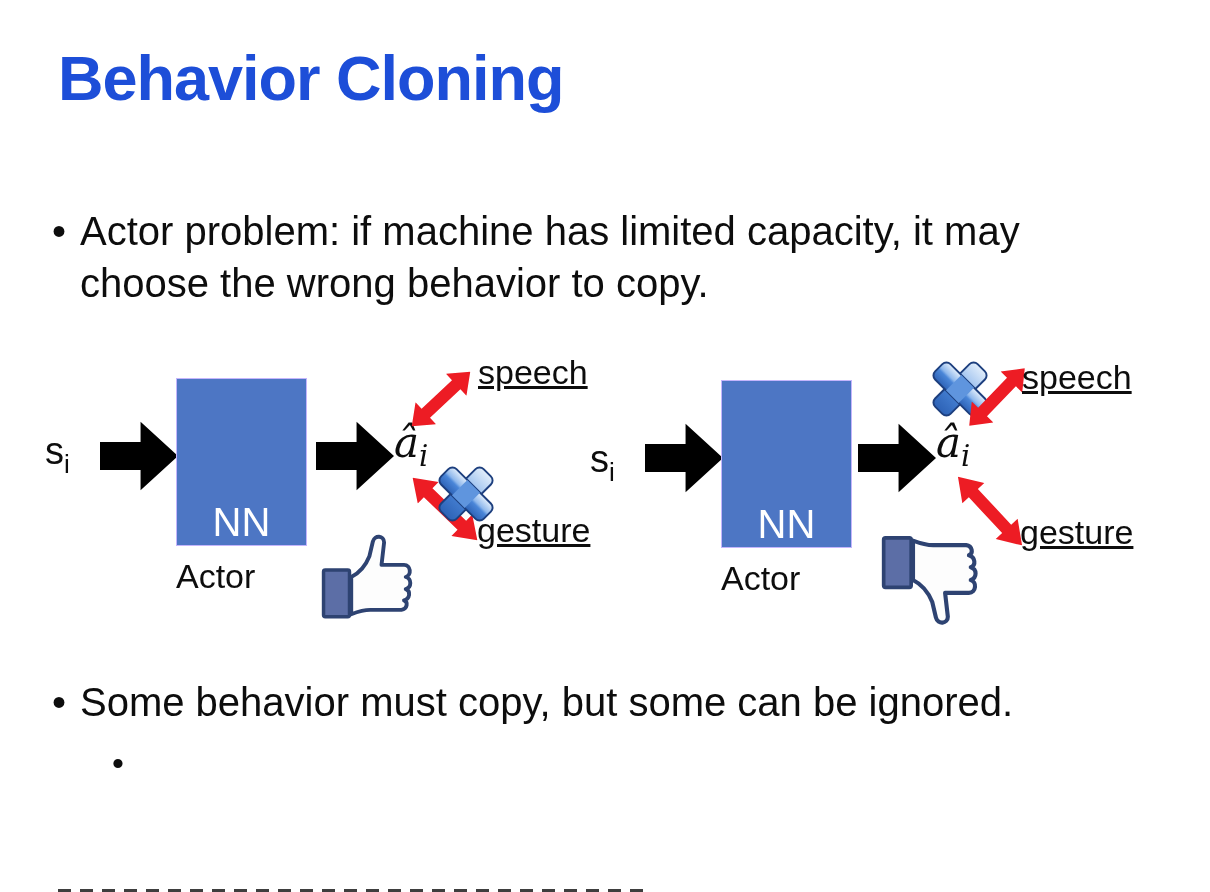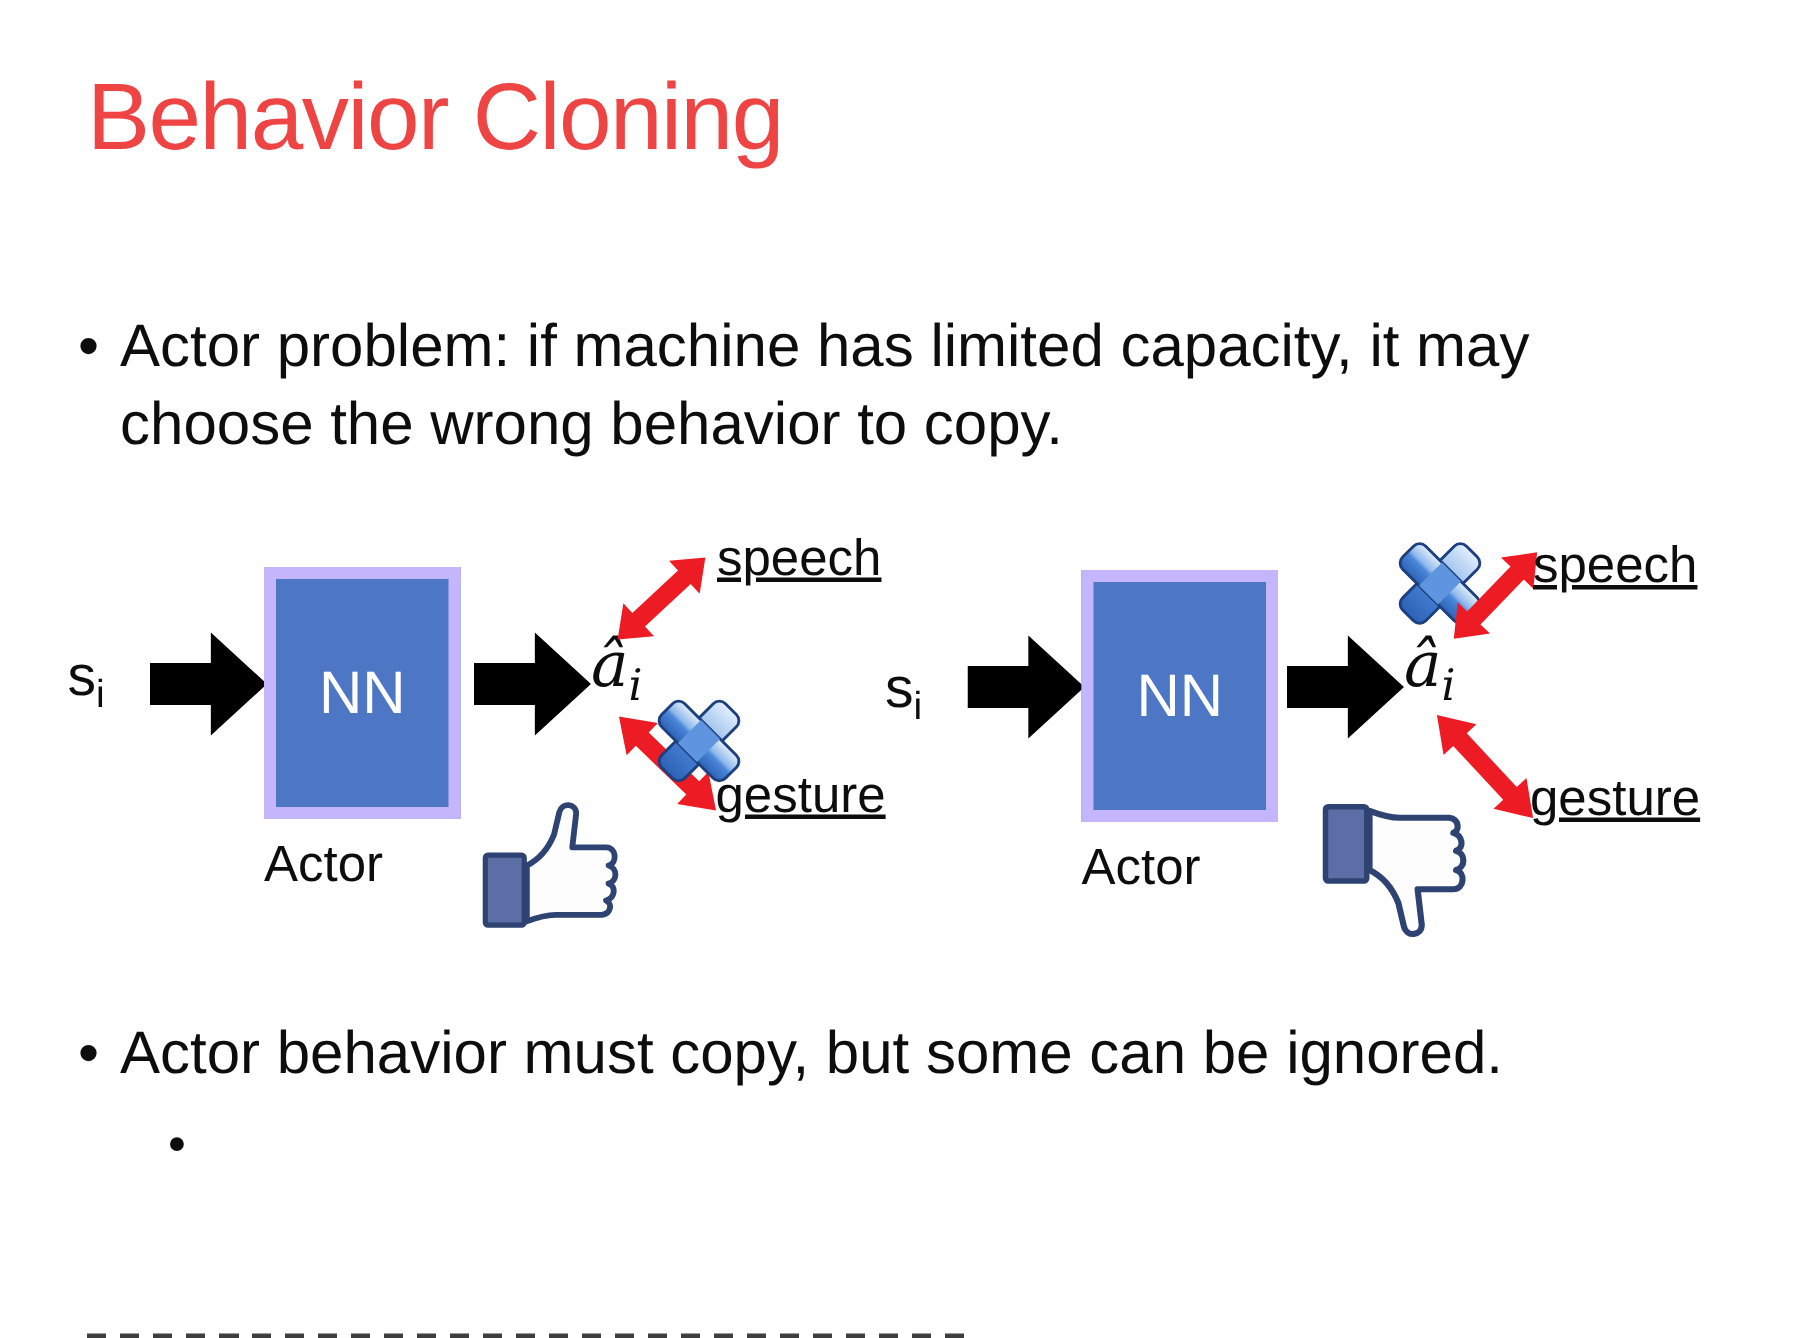--- a/index.html
+++ b/index.html
@@ -2,37 +2,37 @@
 <html><head>
 <meta charset="utf-8">
 <style>
   html,body{margin:0;padding:0;background:#888;}
   .slide{
     position:relative;width:1210px;height:892px;background:#ffffff;
     overflow:hidden;font-family:"Liberation Sans",sans-serif;color:#0d0d0d;
   }
   .abs{position:absolute;}
   .slide-title{
-    left:58px;top:42px;font-size:63px;font-weight:400;letter-spacing:-1px;color:#ef4444;
+    left:58px;top:42px;font-size:63px;font-weight:700;letter-spacing:-1px;color:#1d4ed8;
   }
   .bullet-row{display:flex;align-items:flex-start;}
   .bullet-glyph{flex:0 0 auto;margin-right:14px;}
   .bullet-l1{left:52px;top:205px;width:1010px;font-size:40px;line-height:1.31;}
   .bullet-l2{left:52px;top:676px;width:1110px;font-size:40px;line-height:1.3;}
   .bullet-l3{left:112px;top:739px;width:1050px;font-size:38px;line-height:1.3;}
   .bullet-l3 .bullet-glyph{font-size:34px;margin-top:2px;}
 
   
   .state-label{font-size:38px;text-align:center;}
   .state-label sub,.action-label sub{font-size:26px;}
   .action-label{font-family:"DejaVu Serif",serif;font-style:italic;font-size:42px;}
   .action-label sub{font-size:29px;font-style:italic;}
   .nn-box{
-    width:131px;height:168px;background:#4d76c4;border:8px solid #c4b5fd;
-    display:flex;align-items:center;justify-content:center;box-sizing:border-box;
+    width:131px;height:168px;background:#4d76c4;border:1px solid #c4b5fd;
+    display:flex;align-items:flex-end;justify-content:center;box-sizing:border-box;
   }
   .nn-text{color:#ffffff;font-size:40px;}
   .actor-label{width:131px;font-size:34px;}
   .io-label{font-size:34px;text-decoration:underline;}
 
   .block-arrow{width:78px;height:78px;}
   .red-arrow{height:30px;}
   .cross-x{width:64px;height:64px;}
 
   .bottom-cutoff{
@@ -172,21 +172,21 @@
 
   <div class="abs" style="left:880px;top:532px;">
     <svg viewBox="0 0 120 104" width="110" height="96" style="transform:scaleY(-1);">
       <rect x="4" y="44" width="30" height="54" rx="2" fill="#5c6ea6" stroke="#2e4372" stroke-width="4"></rect>
       <path d="M36,95 L36,52 C46,47 53,38 57,28 L61,11 C63,3 74,4 74,12 L71,38 L97,38 C105,38 106,50 99,52 C106,54 106,64 99,66 C105,68 104,77 97,79 C102,81 101,89 94,90 L58,90 C50,90 44,92 36,95 Z" fill="#fdfdfd" stroke="#2e4372" stroke-width="4.5" stroke-linejoin="round"></path>
     </svg>
   </div>
 
   <div class="abs bullet-row bullet-l2">
     <span class="bullet-glyph">•</span>
-    <span>Actor behavior must copy, but some can be ignored.</span>
+    <span>Some behavior must copy, but some can be ignored.</span>
   </div>
 
   <div class="abs bullet-row bullet-l3">
     <span class="bullet-glyph">•</span>
   </div>
 
   <div class="abs bottom-cutoff"></div>
 </div>
 
 </body></html>

